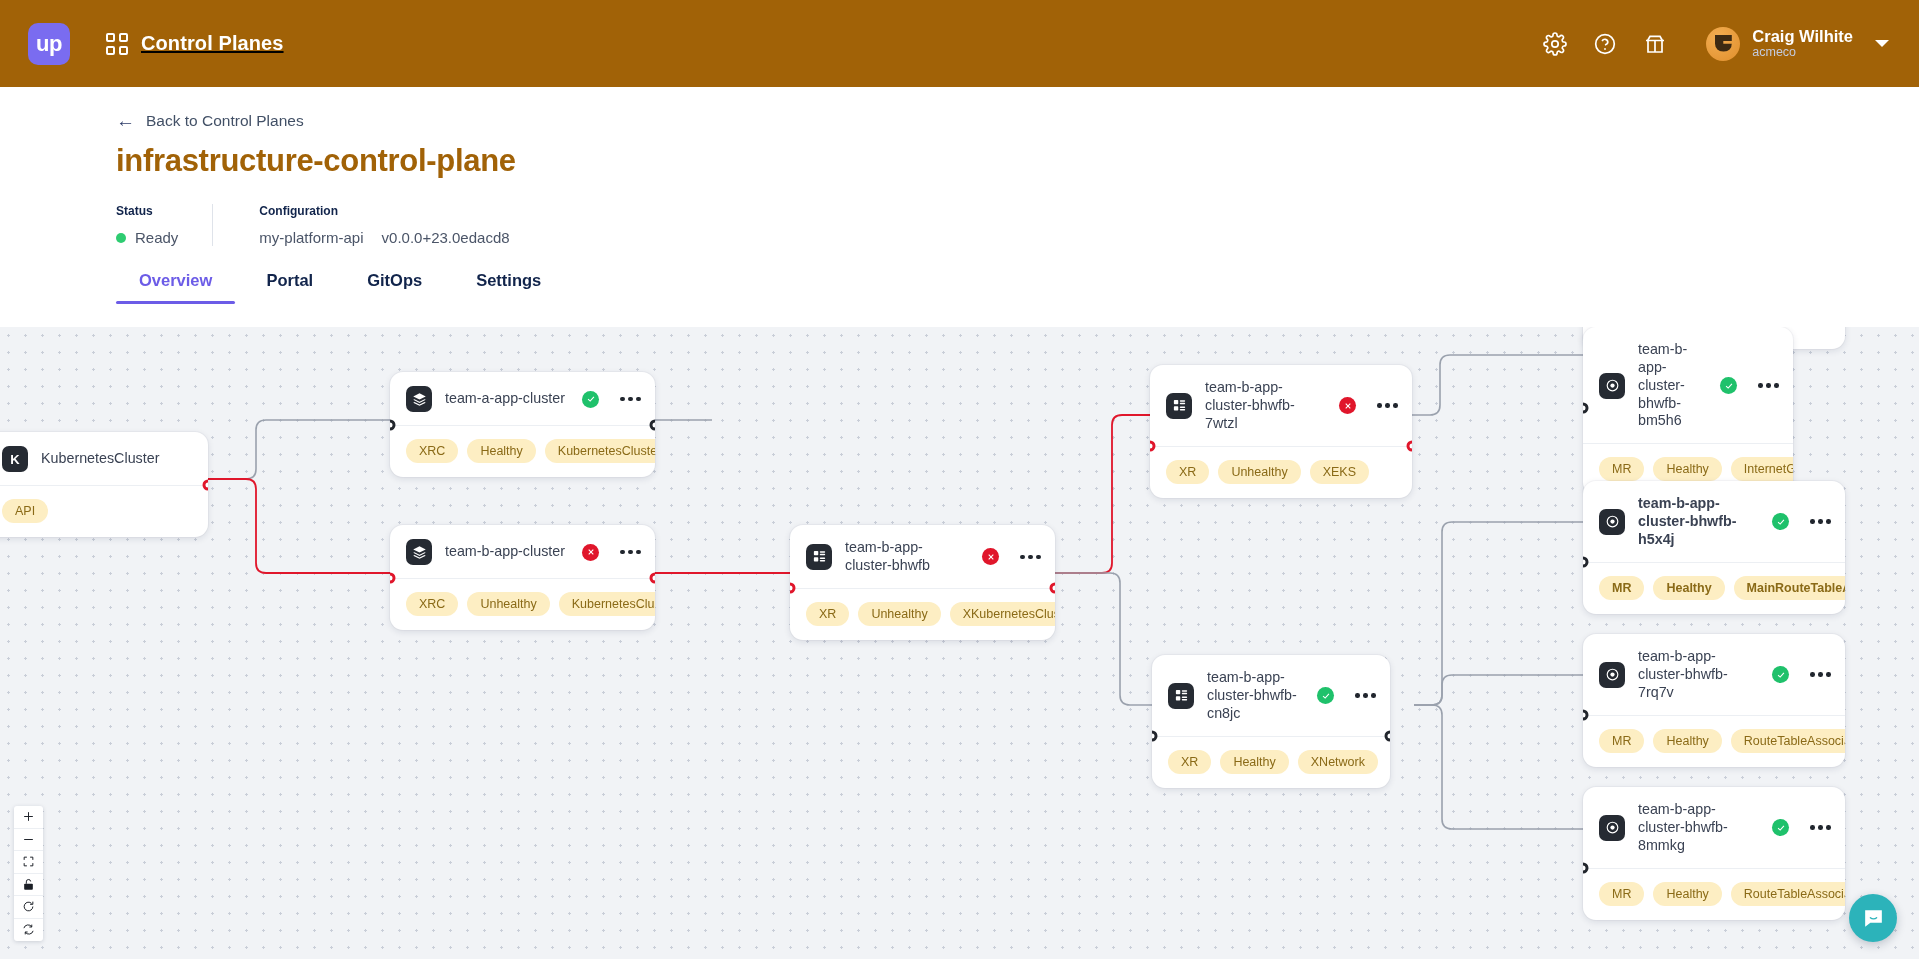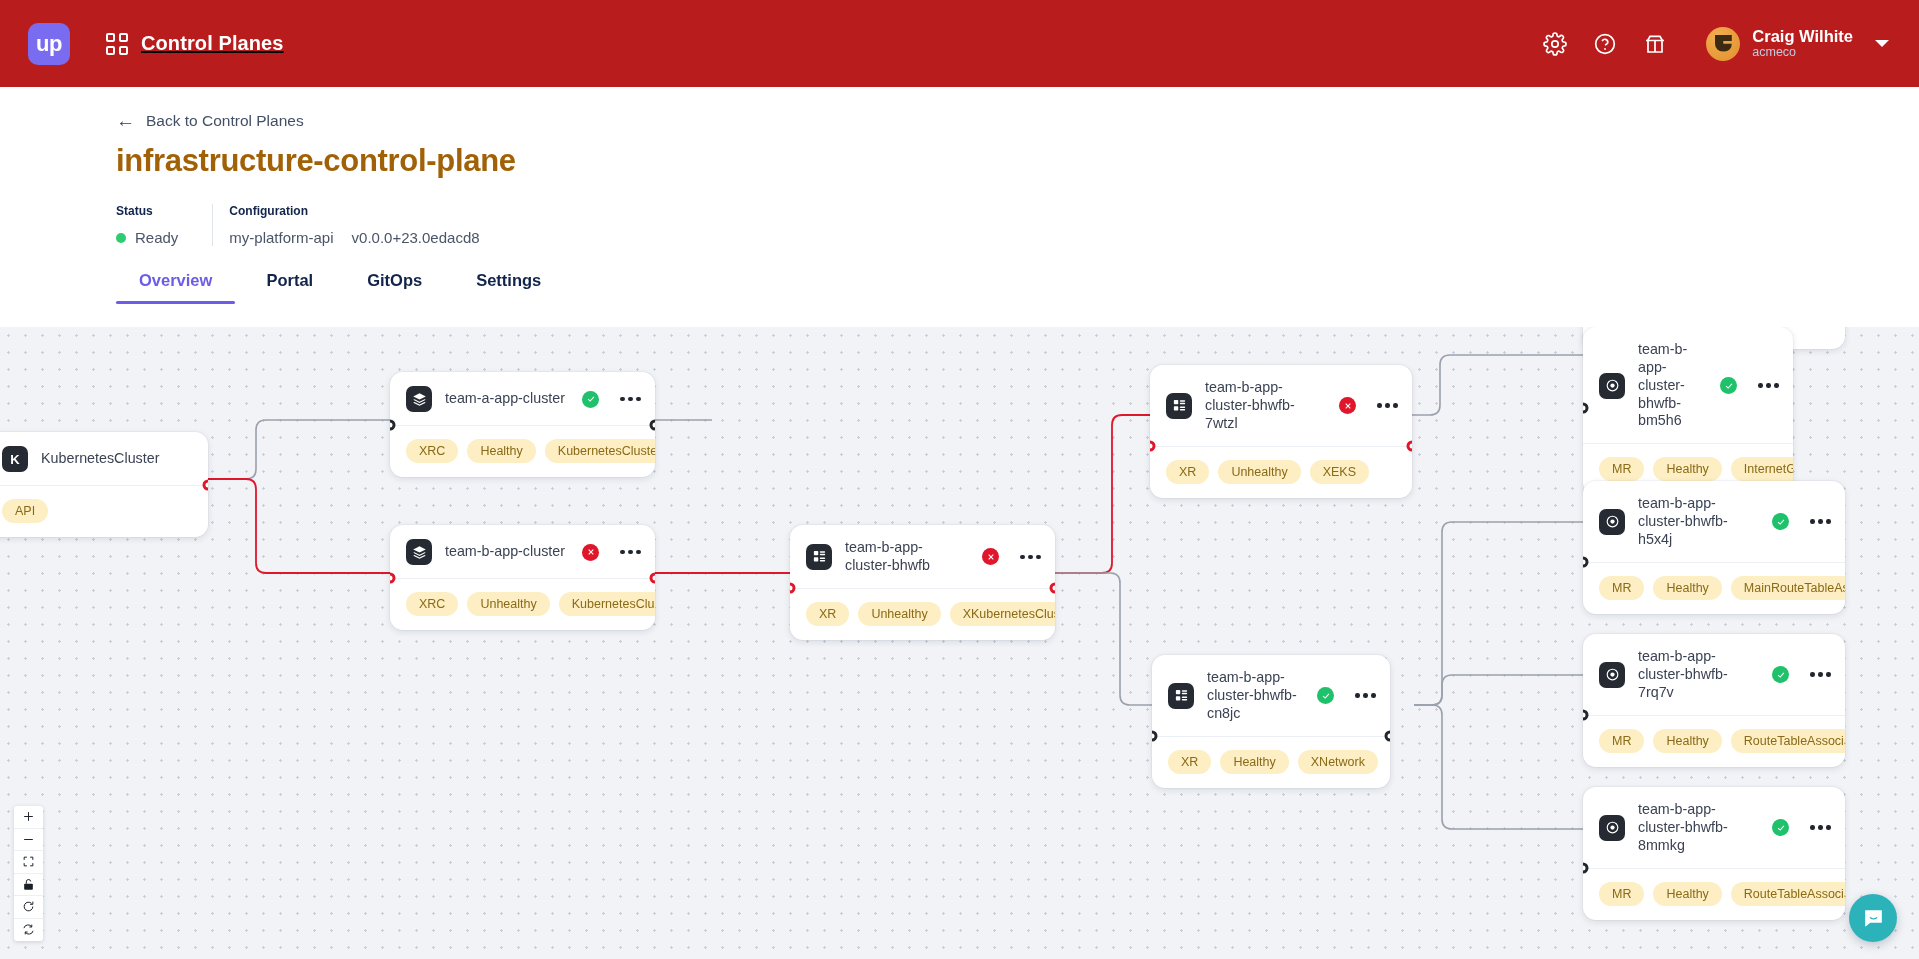--- a/index.html
+++ b/index.html
@@ -6,21 +6,21 @@
   html, body {
     width: 1919px; height: 959px;
     font-family: "Liberation Sans", sans-serif;
     background: #ffffff;
     overflow: hidden;
   }
 
   
   .topnav {
     height: 87px;
-    background: #b91c1c;
+    background: #a16207;
     display: flex; align-items: center;
     padding: 0 30px 0 28px;
     position: relative; z-index: 50;
   }
   .logo-tile {
     width: 42px; height: 42px; border-radius: 10px;
     background: #7a6cf0;
     display: flex; align-items: center; justify-content: center;
     color: #fff; font-size: 22px; font-weight: 700;
     letter-spacing: -0.5px; line-height: 1;
@@ -48,21 +48,21 @@
   .user-org { color: #c3cbe0; font-size: 12.5px; line-height: 1.2; }
   .caret { width: 0;height: 0;border-left: 7px solid transparent;border-right: 7px solid transparent;border-top: 7px solid #fff; margin-left: 10px; }
 
   
   .page-head { padding: 24px 0 0 116px; background: #fff; }
   .back-link { display: flex; align-items: center; gap: 11px; color: #425066; font-size: 15.5px; cursor: pointer; width: max-content; }
   .back-arrow { font-size: 19px; line-height: 1; color: #2b3a67; }
   .page-title { font-size: 31px; font-weight: 700; color: #a16207; margin-top: 13px; letter-spacing: -0.3px; }
   .meta-row { display: flex; align-items: flex-start; margin-top: 25px; }
   .meta-col { padding-right: 34px; }
-  .meta-col + .meta-col { border-left: 1px solid #dfe3ea; padding-left: 16px; }
+  .meta-col + .meta-col { border-left: 1px solid #dfe3ea; padding-left: 46px; }
   .meta-label { font-size: 12px; font-weight: 700; color: #11244b; }
   .meta-val { font-size: 15px; color: #4b5568; margin-top: 11px; display: flex; align-items: center; gap: 9px; }
   .dot-green { width: 10px; height: 10px; border-radius: 50%; background: #2ecc71; display:inline-block; }
   .cfg-ver { color: #4b5568; margin-left: 9px; }
   .tabs { display: flex; gap: 8px; margin-top: 25px; }
   .tab { font-size: 16.5px; font-weight: 700; color: #11244b; padding: 0 23px 14px; cursor: pointer; position: relative; }
   .tab.active { color: #6c5ce7; }
   .tab.active::after { content:""; position:absolute; left:0; right:0; bottom:0; height:3px; background:#6c5ce7; border-radius:2px; }
 
   
@@ -419,21 +419,21 @@
             <i></i>
           </div>
         </div>
         <div class="node-body">
           <span class="chip">MR</span>
           <span class="chip">Healthy</span>
           <span class="chip">InternetGateway</span>
         </div>
         <span class="handle l gray" style="top: 80.5781px;"></span>
       </div>
-      <div class="node" style="left: 1583px; top: 154px; width: 262px; min-height: 100px;">
+      <div class="node" style="left: 1583px; top: 154px; width: 262px; min-height: 100px; font-weight: bold;">
         <div class="node-head">
           <div class="node-ico">
             <svg viewBox="0 0 24 24">
               <circle cx="12" cy="12" r="8.5" fill="none" stroke="#fff" stroke-width="1.8"></circle>
               <circle cx="12" cy="12" r="3.4"></circle>
             </svg>
           </div>
           <div class="node-name">team-b-app-cluster-bhwfb-h5x4j</div>
           <div class="status-badge ok">
             <svg viewBox="0 0 24 24">

